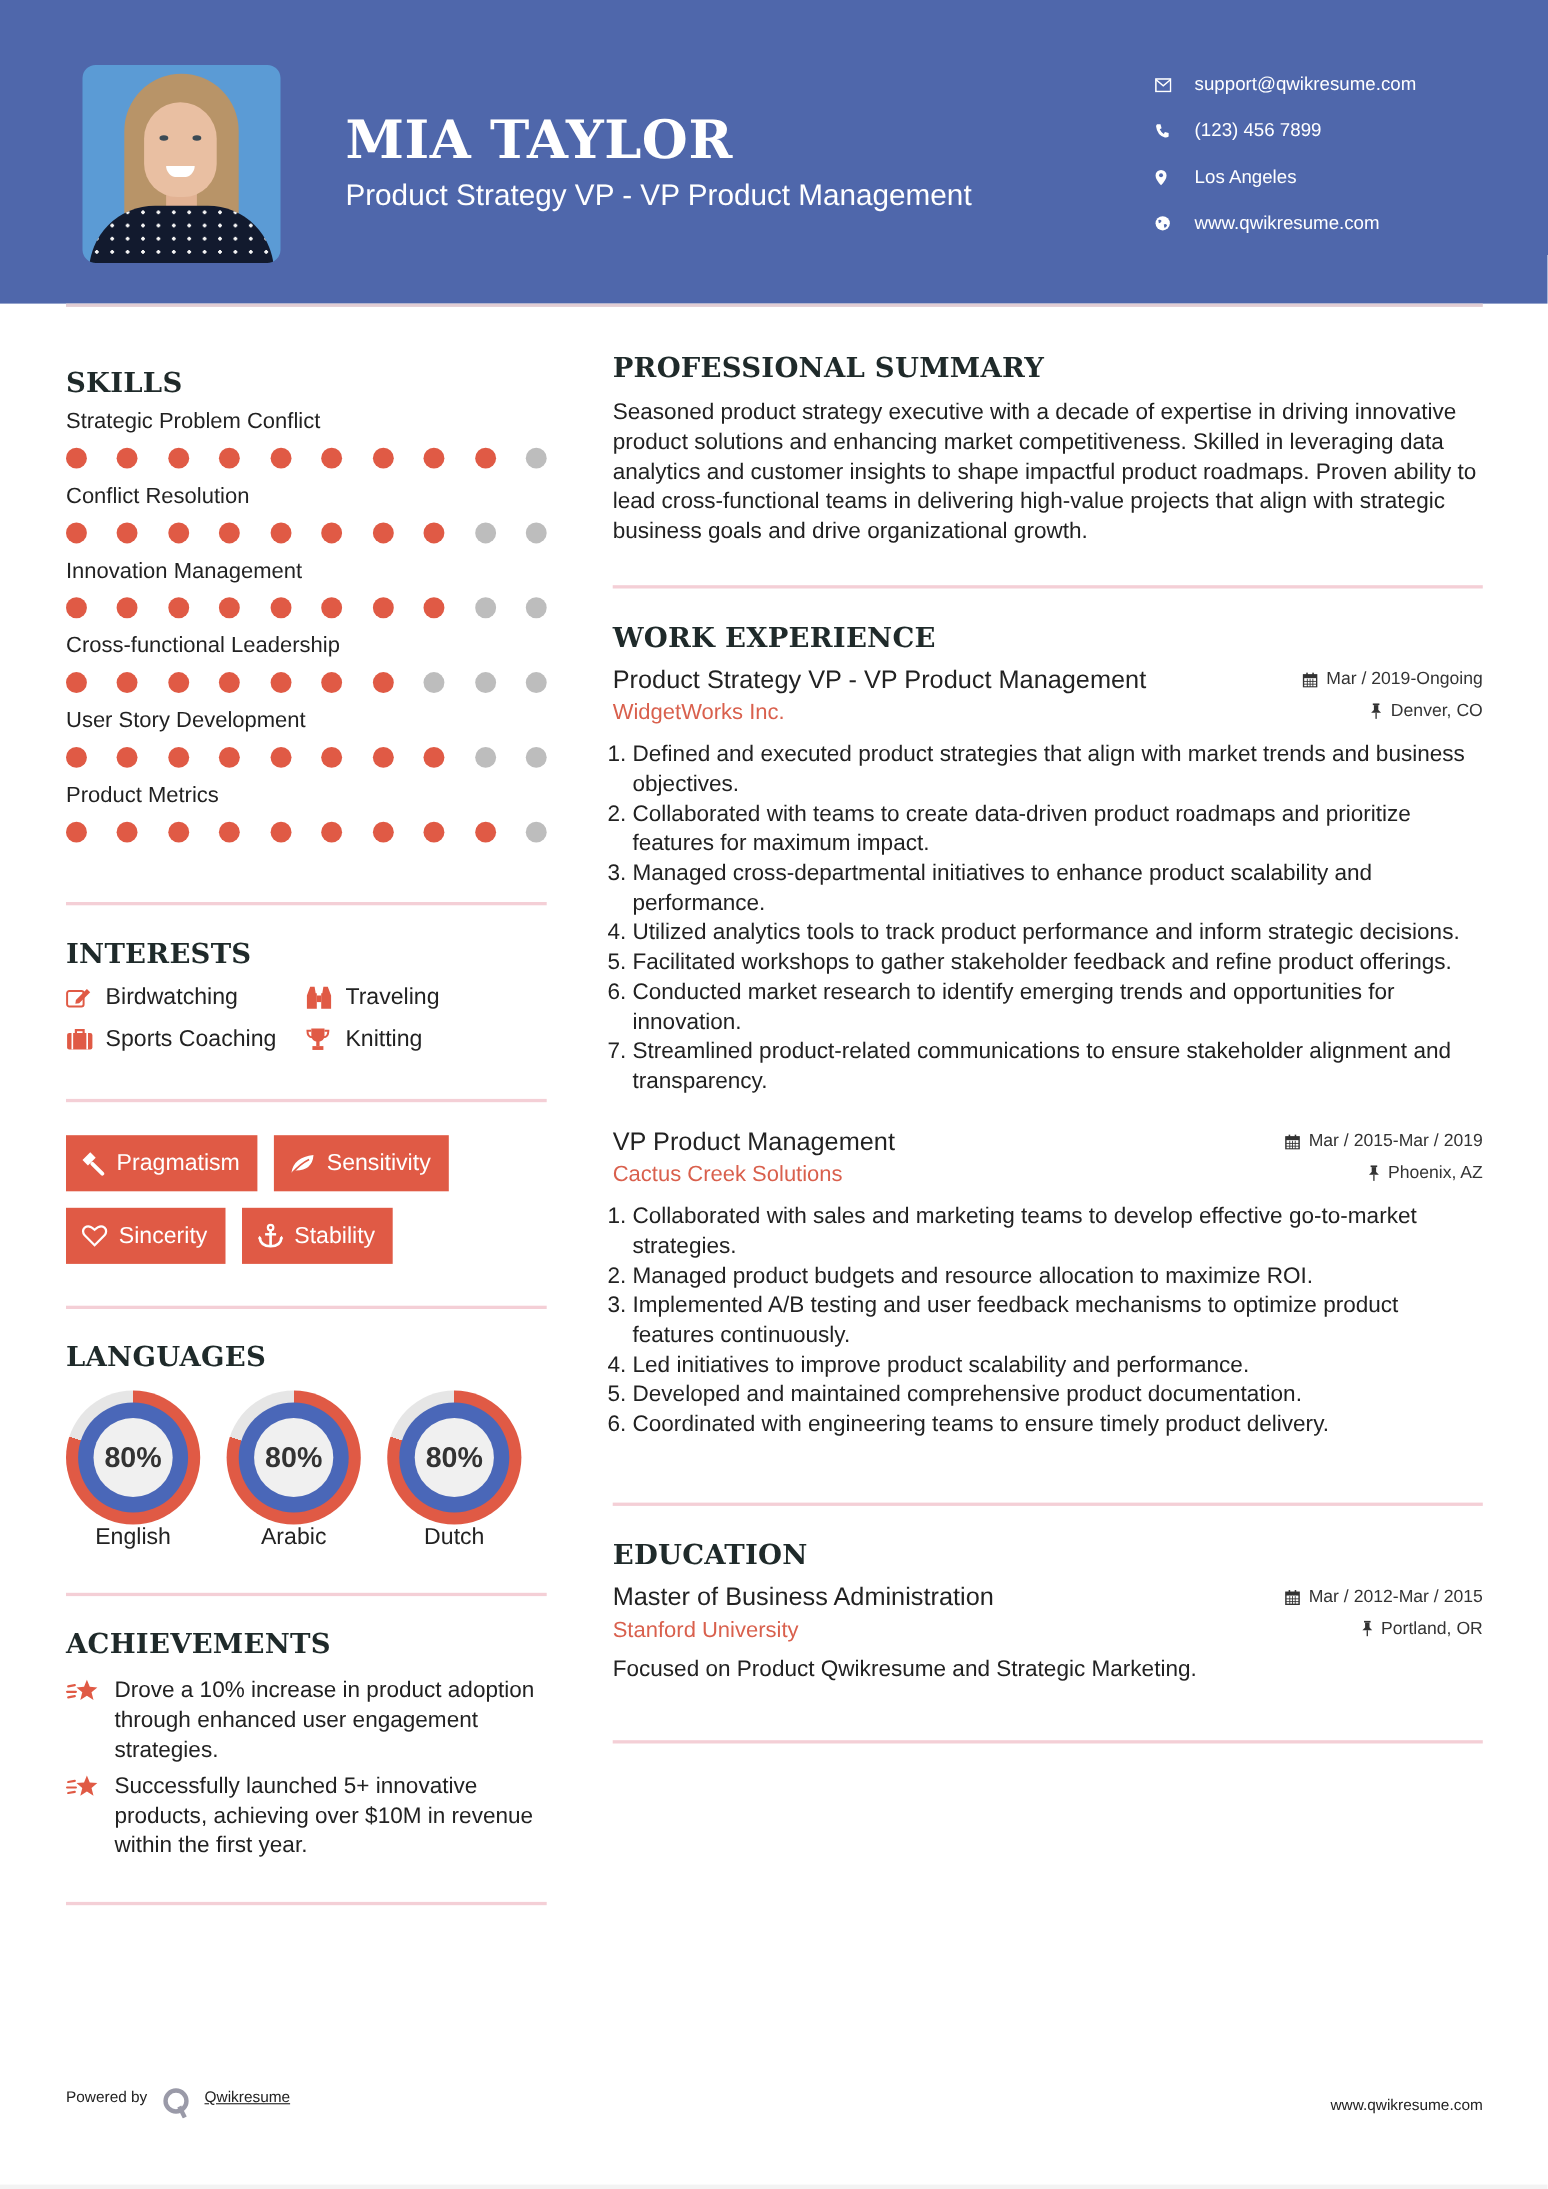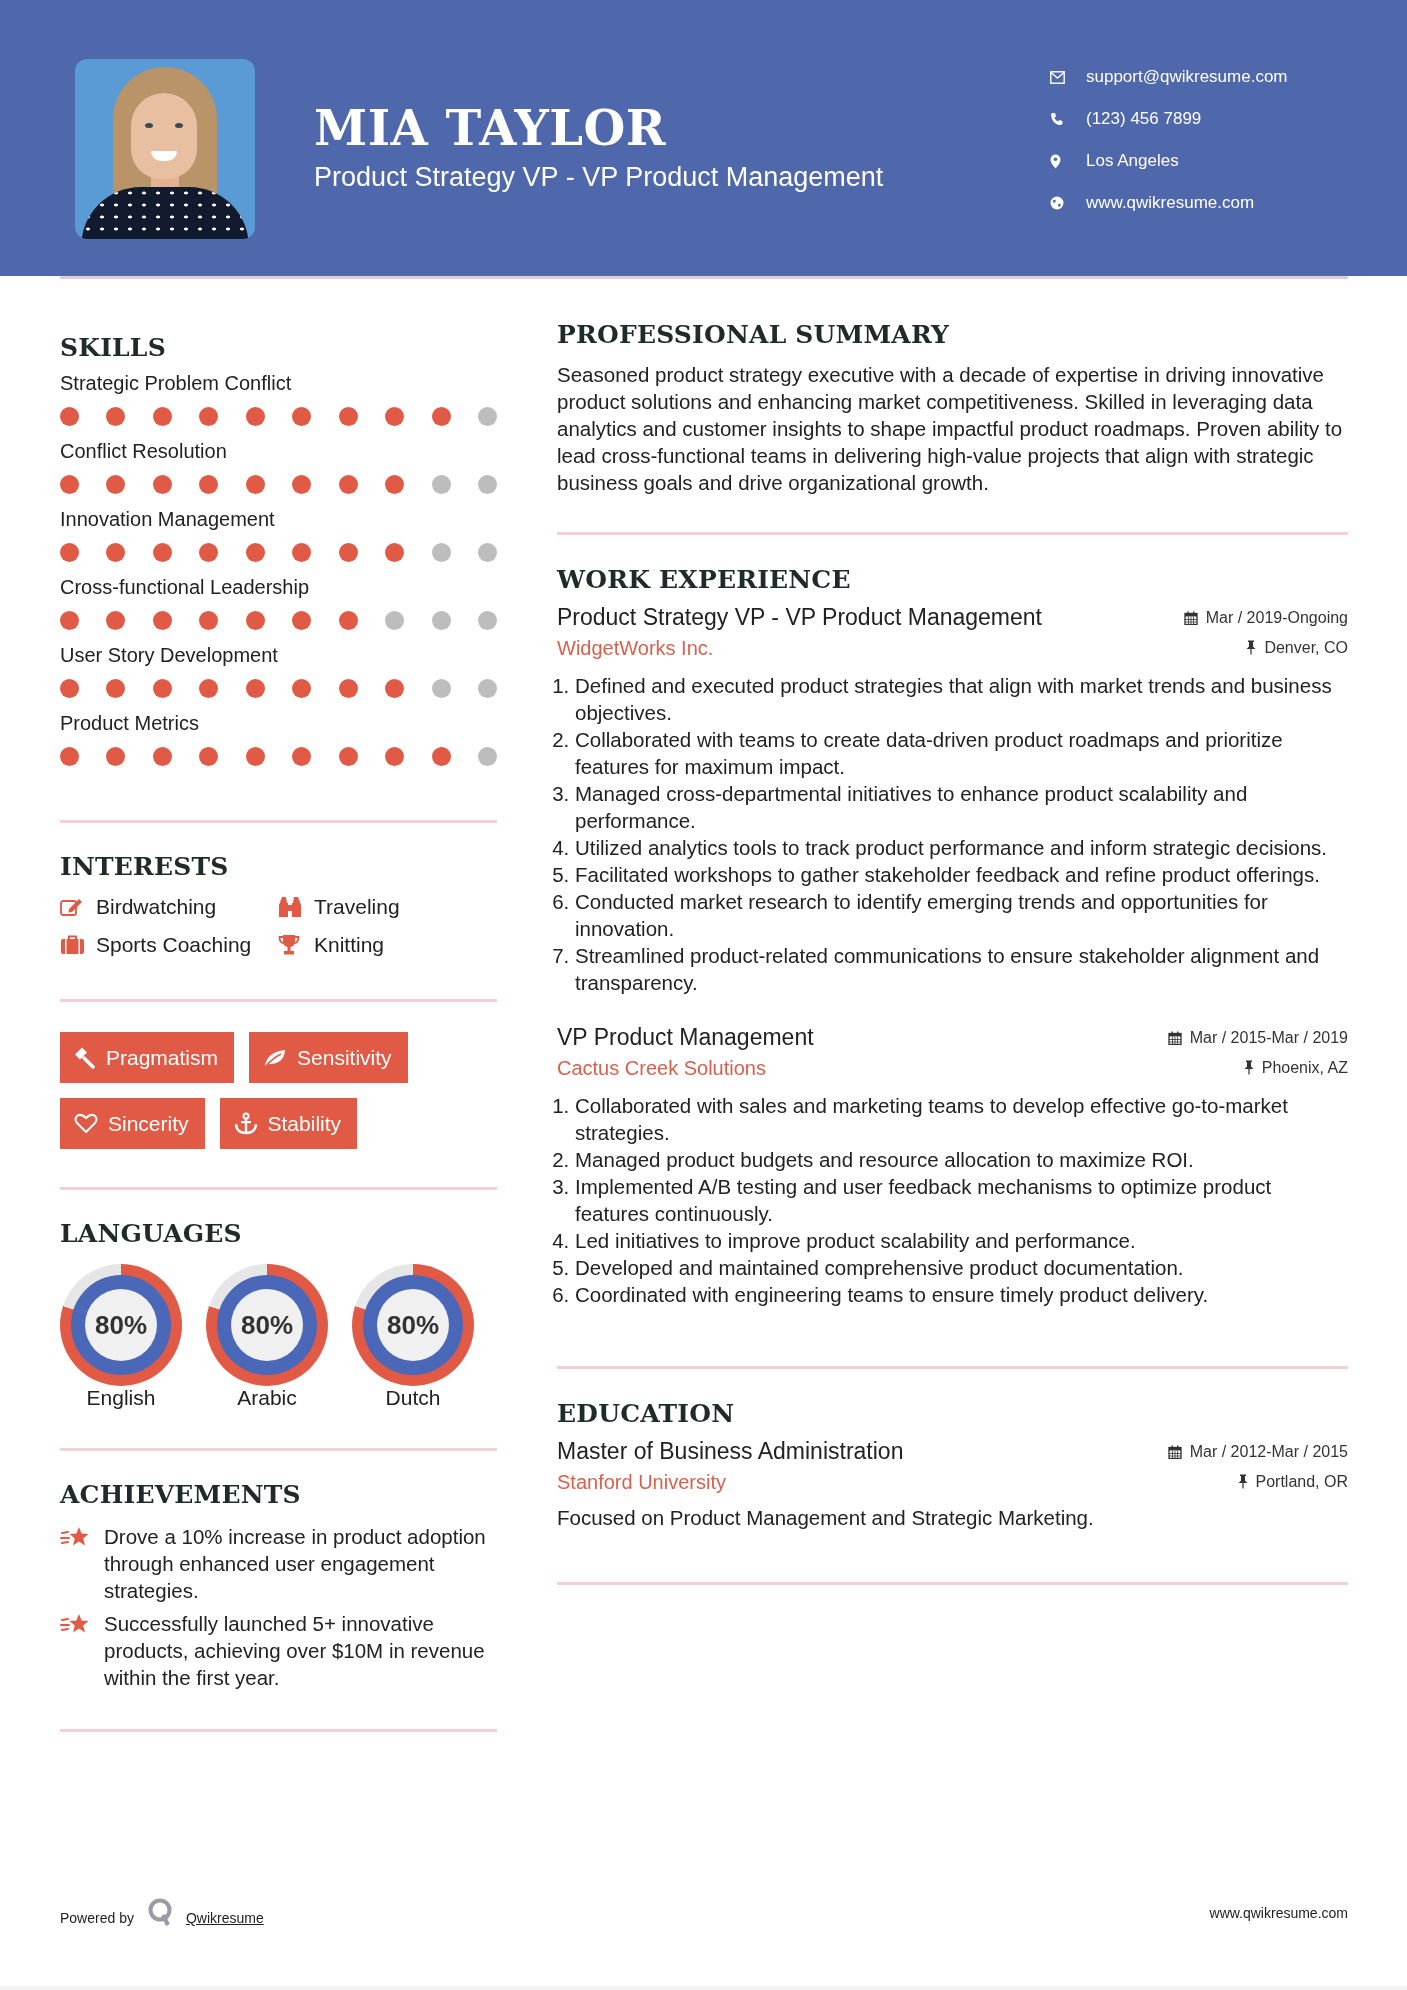--- a/index.html
+++ b/index.html
@@ -65,21 +65,21 @@
   .job-head { display: flex; justify-content: space-between; align-items: baseline; }
   .job-title { font-size: 23px; color: #222; }
   .meta { font-size: 16px; color: #333; display: inline-flex; align-items: center; }
   .meta .ic { margin-right: 8px; display: inline-flex; }
   .company { font-size: 20px; color: #d9604d; }
   ol.bullets { margin-top: 12px; padding-left: 18px; font-size: 20.5px; line-height: 27px; color: #222; }
   ol.bullets li { padding-left: 0; }
   .edu-desc { font-size: 20.5px; color: #222; margin-top: 12px; }
 
   
-  .footer-left { position: absolute; left: 60px; top: 1898px; display: flex; align-items: flex-end; font-size: 14px; color: #222; }
+  .footer-left { position: absolute; left: 60px; top: 1898px; display: flex; align-items: flex-start; font-size: 14px; color: #222; }
   .footer-left .q { margin: 0 12px 0 14px; display: inline-flex; }
   .footer-left a { color: #222; text-decoration: underline; }
   .footer-right { position: absolute; right: 59px; top: 1905px; font-size: 14px; color: #222; }
   .bottom-strip { position: absolute; left: 0; top: 1986px; width: 1407px; height: 4px; background: #f3f3f3; }
 </style>
 </head>
 <body>
 
 <div class="header">
   <div class="photo">
@@ -484,21 +484,21 @@
             <svg width="10" height="15" viewBox="0 0 10 15">
                 <rect x="2" y="0.5" width="6" height="1.5" fill="#333"></rect>
                 <rect x="3" y="2" width="4" height="5" fill="#333"></rect>
                 <path d="M0.5 9 L9.5 9 L7 6.5 L3 6.5 Z" fill="#333"></path>
                 <rect x="4.4" y="9" width="1.2" height="5.5" fill="#333"></rect>
               </svg>
           </span>
           <span>Portland, OR</span>
         </span>
       </div>
-      <p class="edu-desc">Focused on Product Management and Strategic Marketing.</p>
+      <p class="edu-desc">Focused on Product Qwikresume and Strategic Marketing.</p>
     </div>
   </section>
   <div class="divider" style="margin-top:52px"></div>
 </div>
 
 <div class="footer-left">
   <span>Powered by</span>
   <span class="q">
     <svg width="26" height="28" viewBox="0 0 26 28">
         <circle cx="12" cy="12" r="9.5" fill="none" stroke="#9a9aa8" stroke-width="4"></circle>

